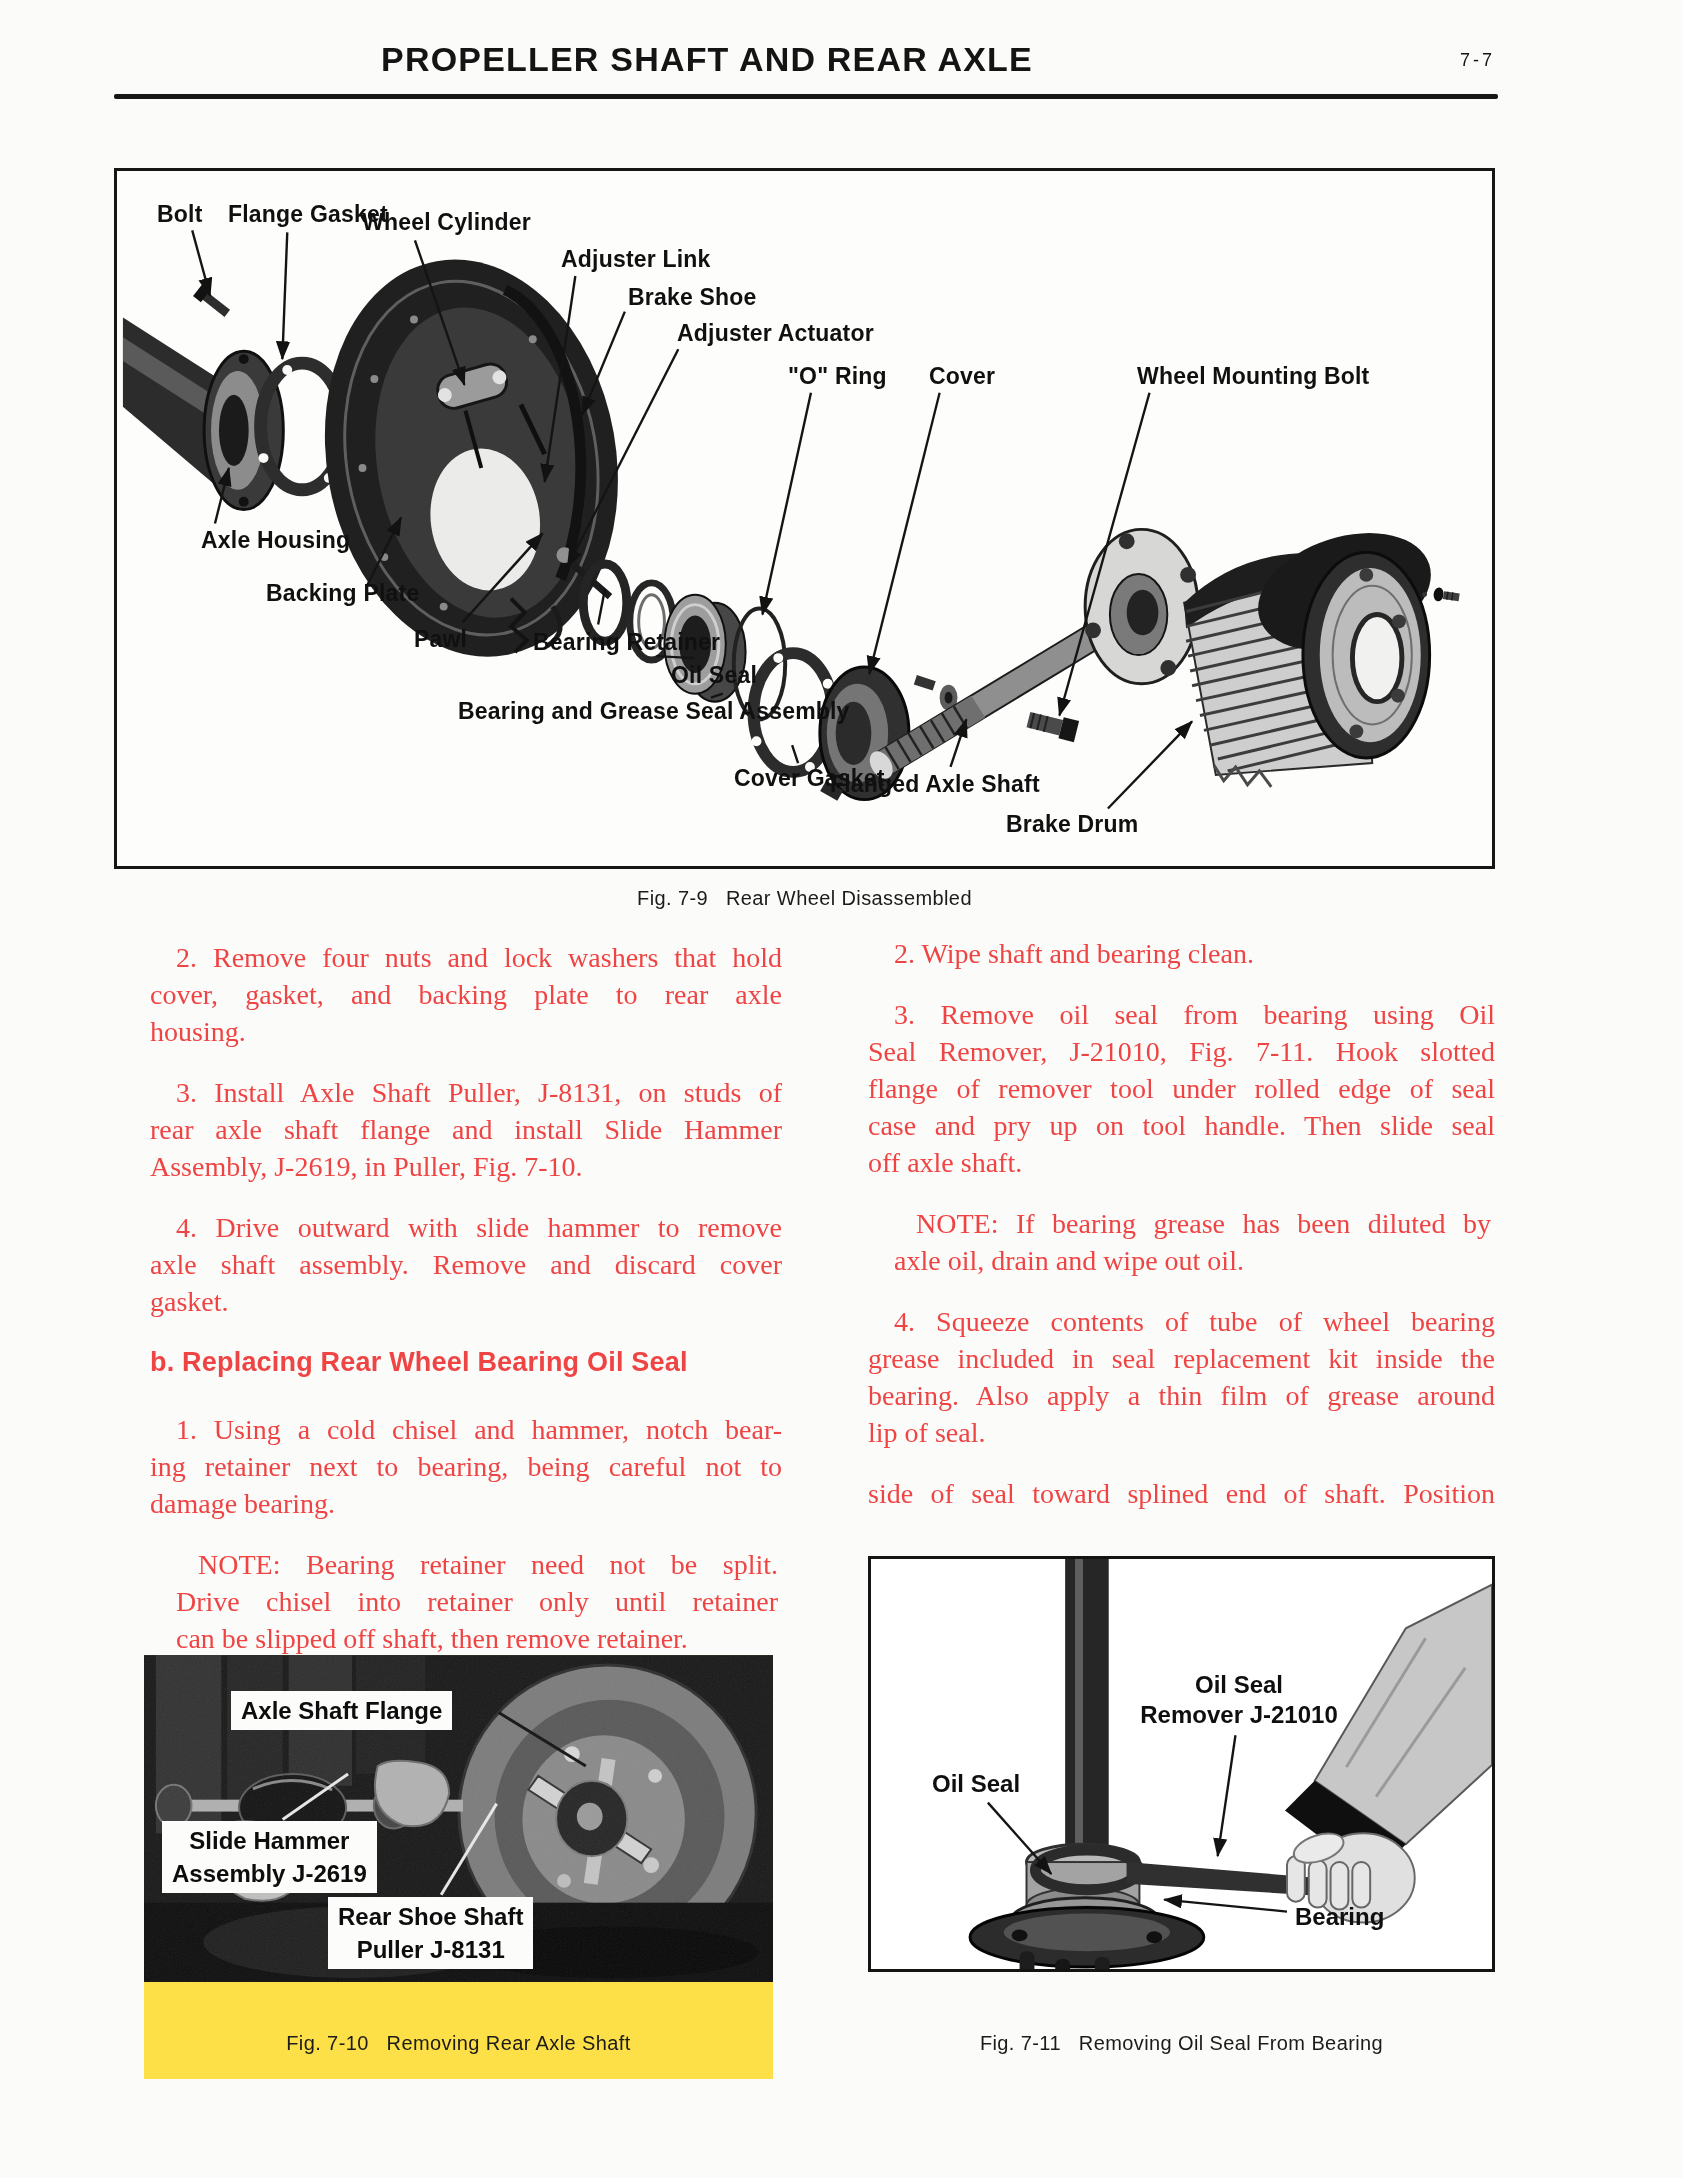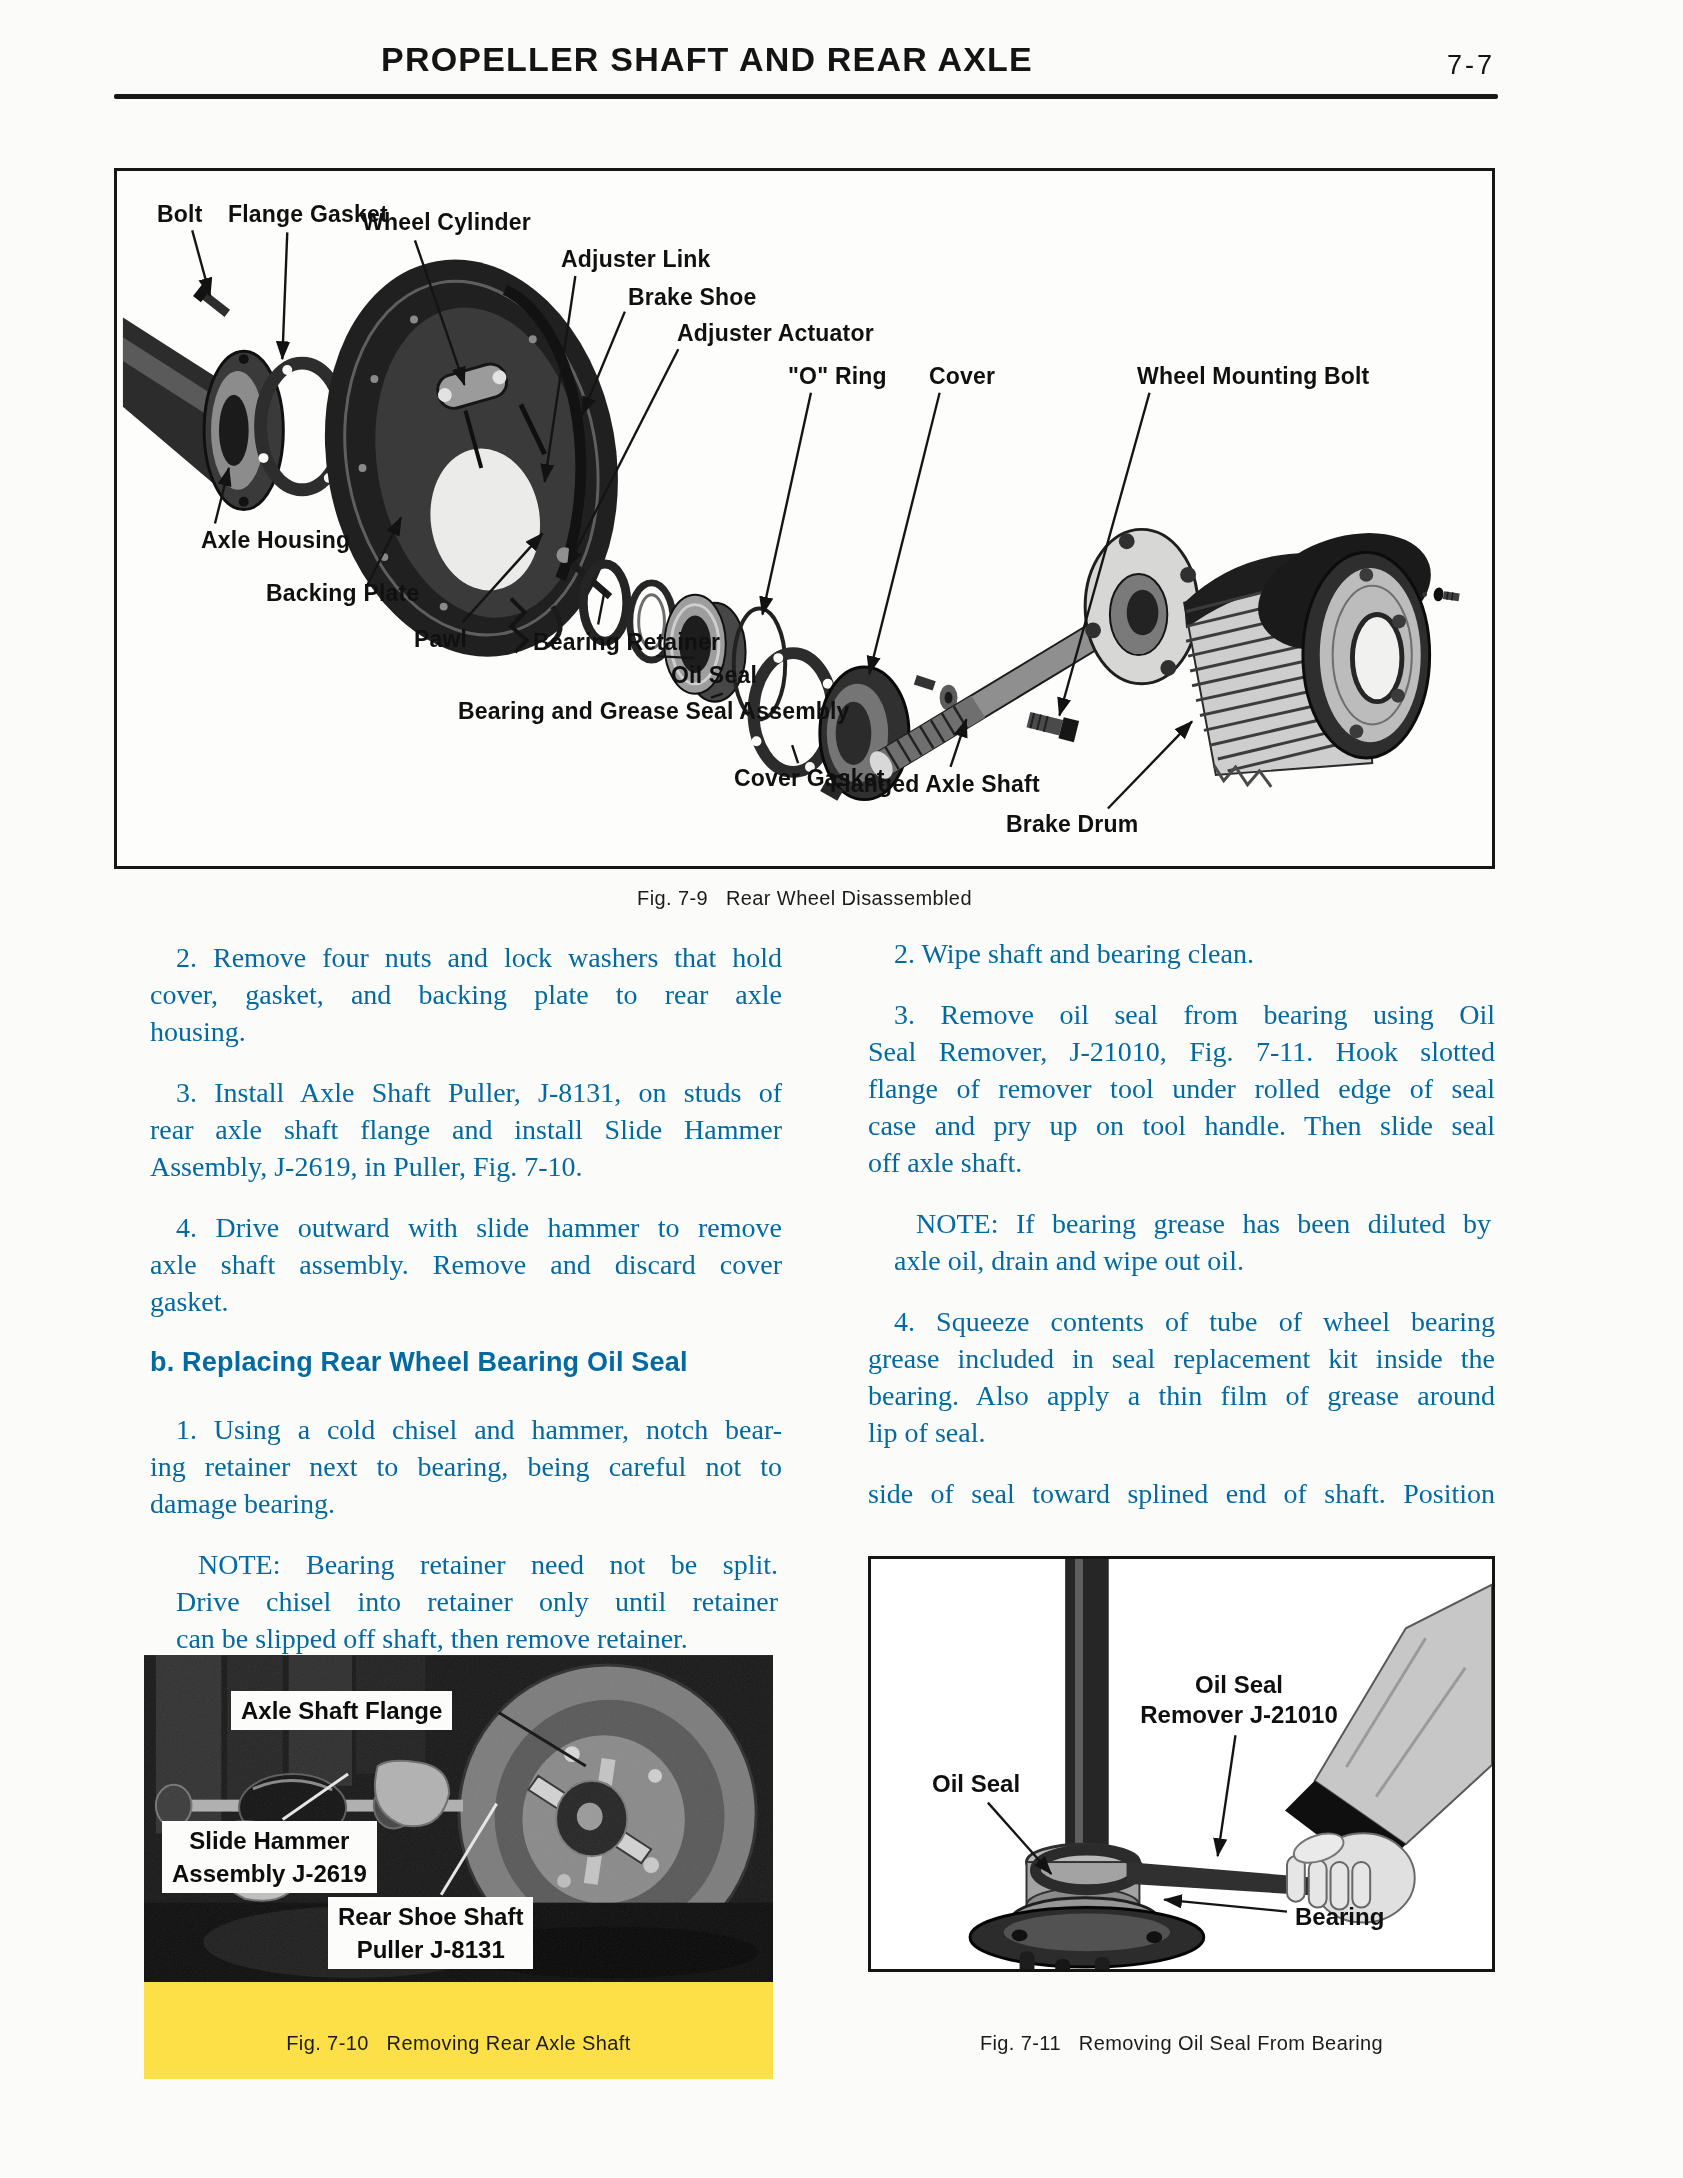--- a/index.html
+++ b/index.html
@@ -2,34 +2,34 @@
 <html><head>
 <meta charset="utf-8">
 <style>
   html,body{margin:0;padding:0;background:#9a9a9a;}
   .page{position:relative;width:1683px;height:2178px;background:#fbfbf9;overflow:hidden;
         font-family:"Liberation Sans",sans-serif;color:#141414;}
   
   .hdr-title{position:absolute;left:381px;top:40px;width:426px;text-align:center;
              font-weight:bold;font-size:34px;letter-spacing:1.2px;white-space:nowrap;}
   .hdr-page{position:absolute;left:1411px;top:50px;width:84px;text-align:right;
-            font-size:27px;letter-spacing:3px;}
+            font-size:18px;letter-spacing:3px;}
   .hdr-rule{position:absolute;left:114px;top:94px;width:1384px;height:5px;background:#171717;border-radius:2px;}
   
   .fig79{position:absolute;left:114px;top:168px;width:1381px;height:701px;
          border:3px solid #161616;box-sizing:border-box;background:#fdfdfb;}
   .art79{position:absolute;left:0;top:0;width:100%;height:100%;}
   .dlabel{position:absolute;font-size:23px;font-weight:bold;letter-spacing:0.2px;
           white-space:nowrap;color:#101010;}
   .cap{position:absolute;font-size:20px;letter-spacing:0.4px;text-align:center;color:#1b1b1b;white-space:pre-wrap;}
   .cap79{left:114px;top:887px;width:1381px;}
   .cap710{left:144px;top:2032px;width:629px;}
   .cap711{left:868px;top:2032px;width:627px;}
   
-  .col{position:absolute;font-family:"Liberation Serif",serif;font-size:28px;line-height:37px;color:#0369a1;}
+  .col{position:absolute;font-family:"Liberation Serif",serif;font-size:28px;line-height:37px;color:#ef4444;}
   .colL{left:150px;top:939px;width:632px;}
   .colR{left:868px;top:935px;width:627px;}
   .para{margin:0 0 24px 0;}
   .line{text-align:justify;text-align-last:justify;-moz-text-align-last:justify;}
   .line.first{text-indent:26px;}
   .line.last{text-align-last:left;-moz-text-align-last:left;}
   .subhead{font-family:"Liberation Sans",sans-serif;font-weight:bold;font-size:27px;
            letter-spacing:0.2px;margin:14px 0 30px 0;}
   .note{margin:0 4px 24px 26px;}
   .note .line.first{text-indent:22px;}

